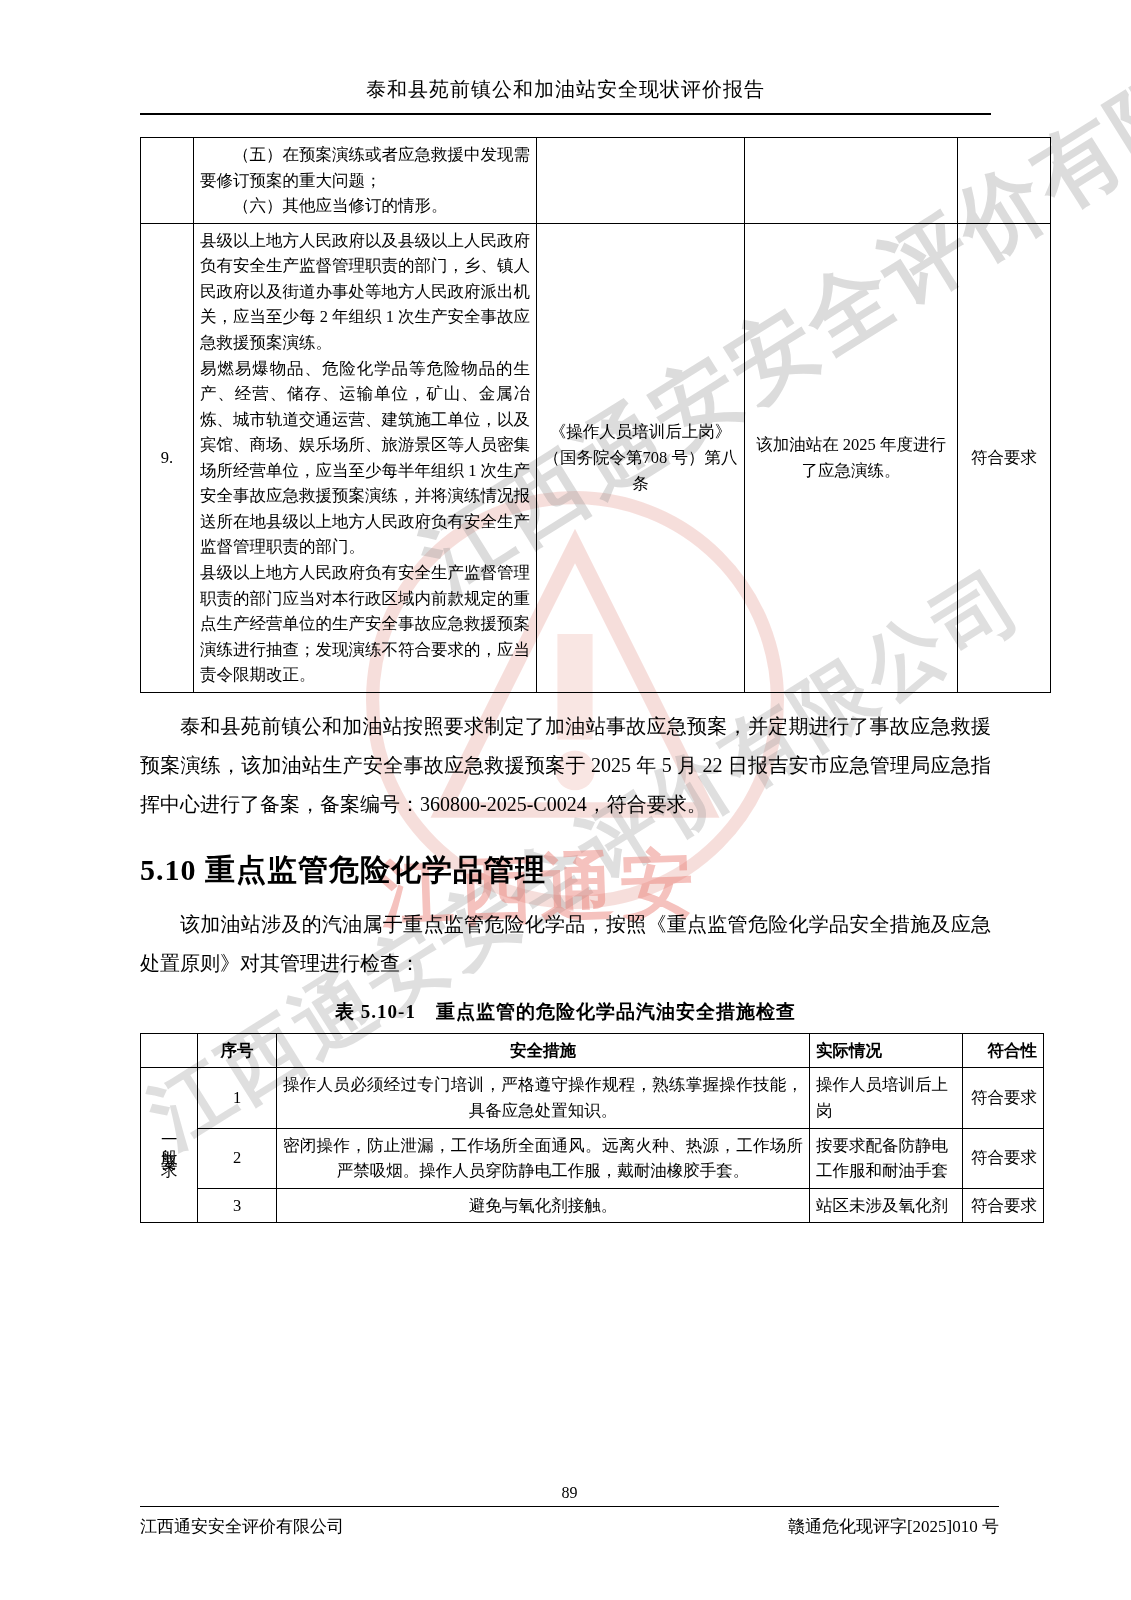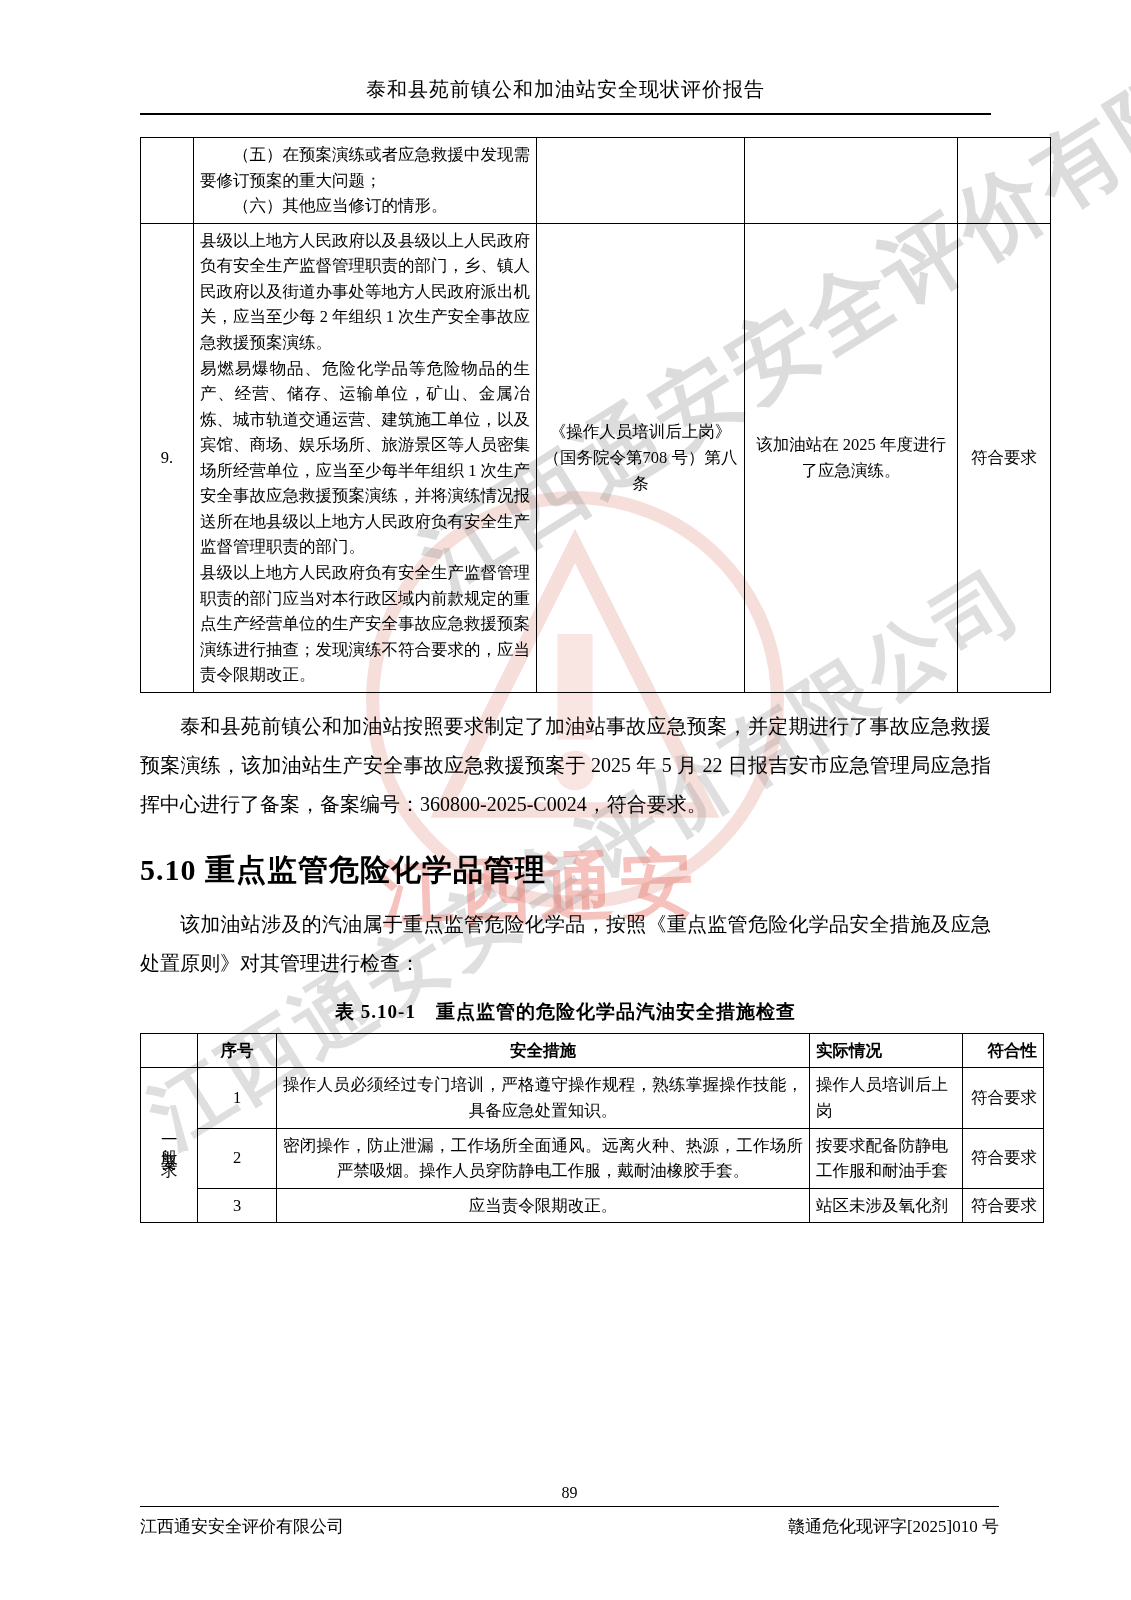--- a/index.html
+++ b/index.html
@@ -260,21 +260,21 @@
           <td class="c-cmp">符合要求</td>
         </tr>
         <tr>
           <td class="c-idx">2</td>
           <td class="c-mea mea-just">密闭操作，防止泄漏，工作场所全面通风。远离火种、热源，工作场所严禁吸烟。操作人员穿防静电工作服，戴耐油橡胶手套。</td>
           <td class="c-sit">按要求配备防静电工作服和耐油手套</td>
           <td class="c-cmp">符合要求</td>
         </tr>
         <tr>
           <td class="c-idx">3</td>
-          <td class="c-mea">应当责令限期改正。</td>
+          <td class="c-mea">避免与氧化剂接触。</td>
           <td class="c-sit">站区未涉及氧化剂</td>
           <td class="c-cmp">符合要求</td>
         </tr>
       </tbody>
     </table>
   </div>
 
   <div class="footer">
     <div class="page-num">89</div>
     <div class="footer-rule"></div>

